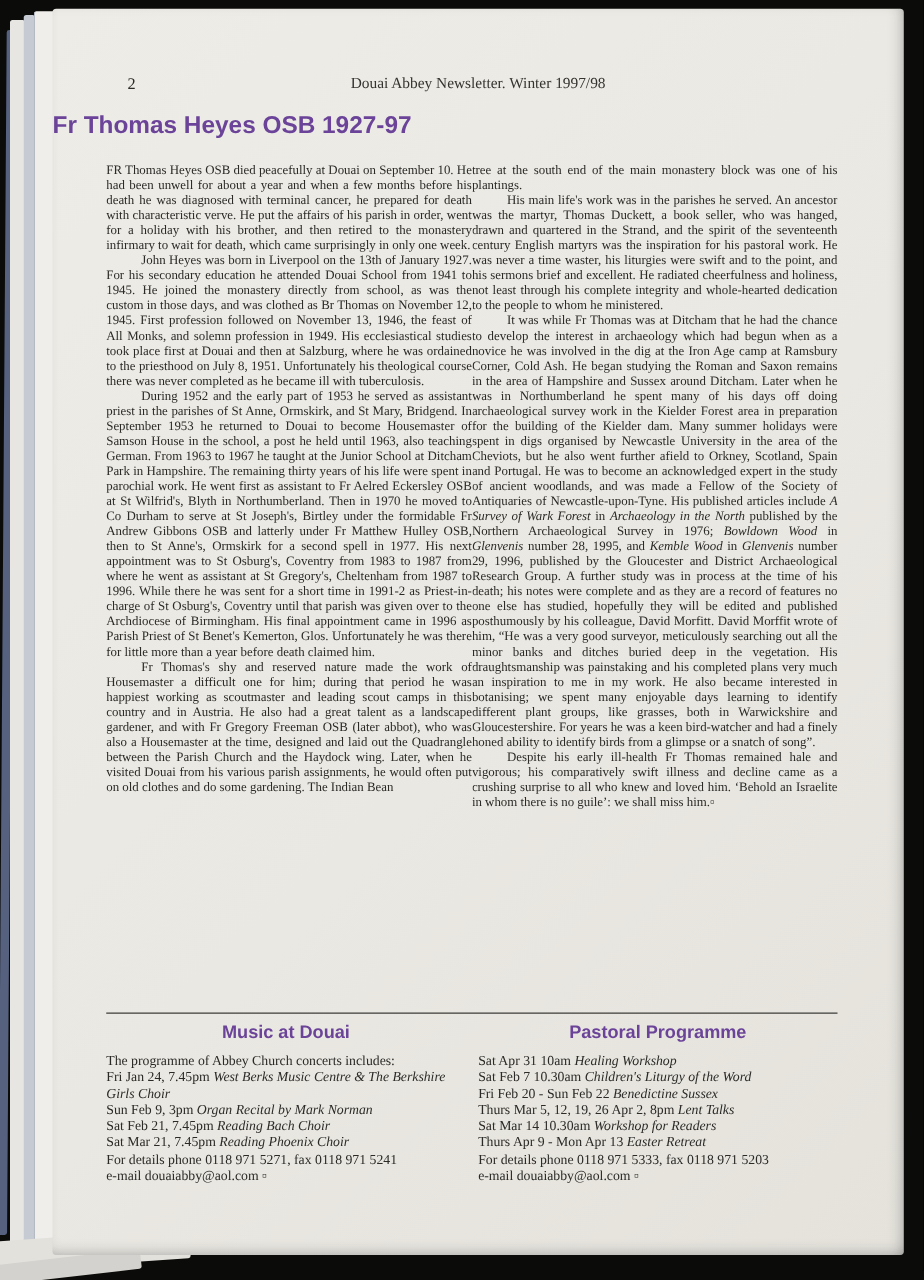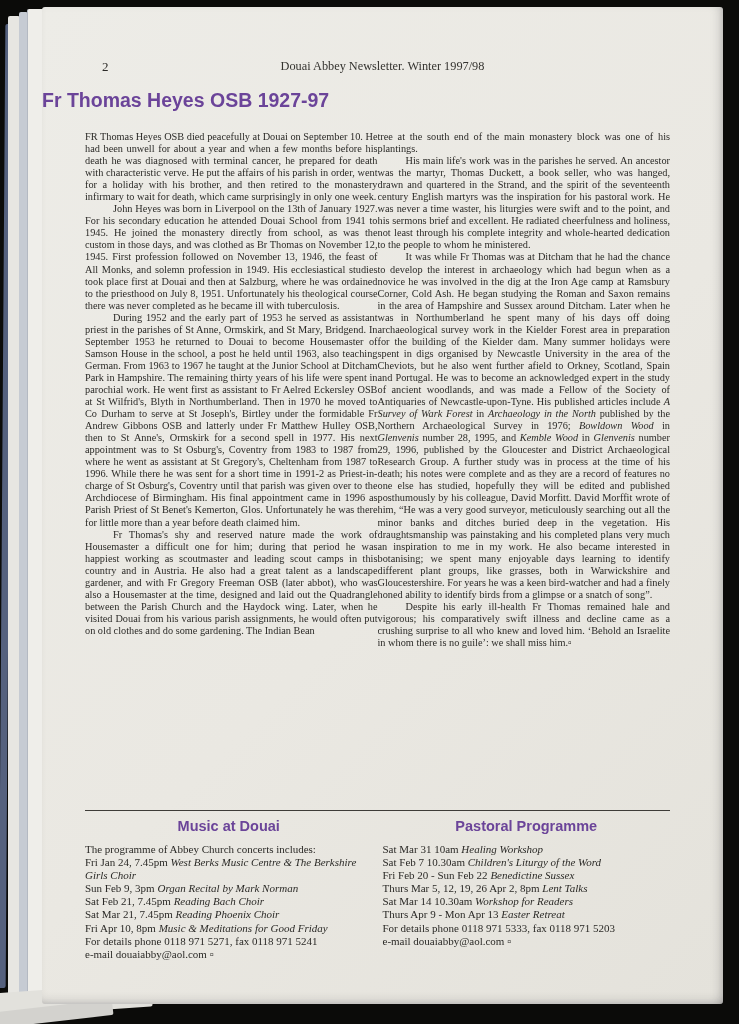--- a/index.html
+++ b/index.html
@@ -72,29 +72,28 @@
 
     <div class="sections">
       <div class="section">
         <h2>Music at Douai</h2>
         <div class="line">The programme of Abbey Church concerts includes:</div>
         <div id="music-events">
             <div class="line"><span>Fri Jan 24, 7.45pm </span><span class="it">West Berks Music Centre &amp; The Berkshire Girls Choir</span></div>
             <div class="line"><span>Sun Feb 9, 3pm </span><span class="it">Organ Recital by Mark Norman</span></div>
             <div class="line"><span>Sat Feb 21, 7.45pm </span><span class="it">Reading Bach Choir</span></div>
             <div class="line"><span>Sat Mar 21, 7.45pm </span><span class="it">Reading Phoenix Choir</span></div>
-            <div class="line"><span>Fri Apr 10, 8pm </span><span class="it">Music &amp; Meditations for Good Friday</span></div>
           </div>
         <div class="line">For details phone 0118 971 5271, fax 0118 971 5241</div>
         <div class="line">e-mail douaiabby@aol.com ▫</div>
       </div>
       <div class="section">
         <h2>Pastoral Programme</h2>
         <div id="pastoral-events">
-            <div class="line"><span>Sat Mar 31 10am </span><span class="it">Healing Workshop</span></div>
+            <div class="line"><span>Sat Apr 31 10am </span><span class="it">Healing Workshop</span></div>
             <div class="line"><span>Sat Feb 7 10.30am </span><span class="it">Children's Liturgy of the Word</span></div>
             <div class="line"><span>Fri Feb 20 - Sun Feb 22 </span><span class="it">Benedictine Sussex</span></div>
             <div class="line"><span>Thurs Mar 5, 12, 19, 26 Apr 2, 8pm </span><span class="it">Lent Talks</span></div>
             <div class="line"><span>Sat Mar 14 10.30am </span><span class="it">Workshop for Readers</span></div>
             <div class="line"><span>Thurs Apr 9 - Mon Apr 13 </span><span class="it">Easter Retreat</span></div>
           </div>
         <div class="line">For details phone 0118 971 5333, fax 0118 971 5203</div>
         <div class="line">e-mail douaiabby@aol.com ▫</div>
       </div>
     </div>

